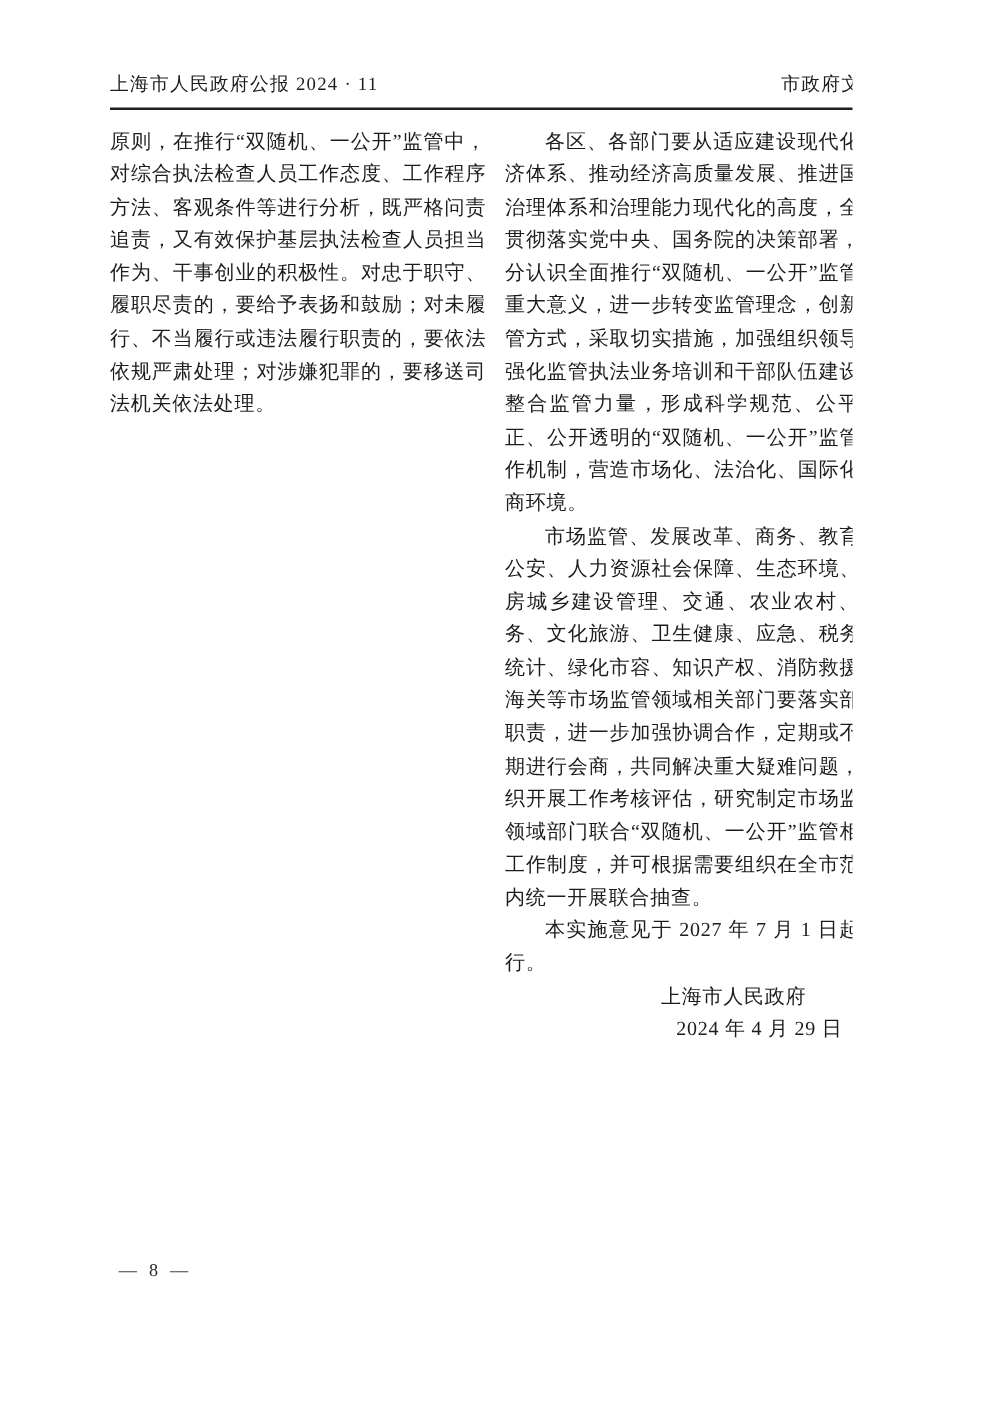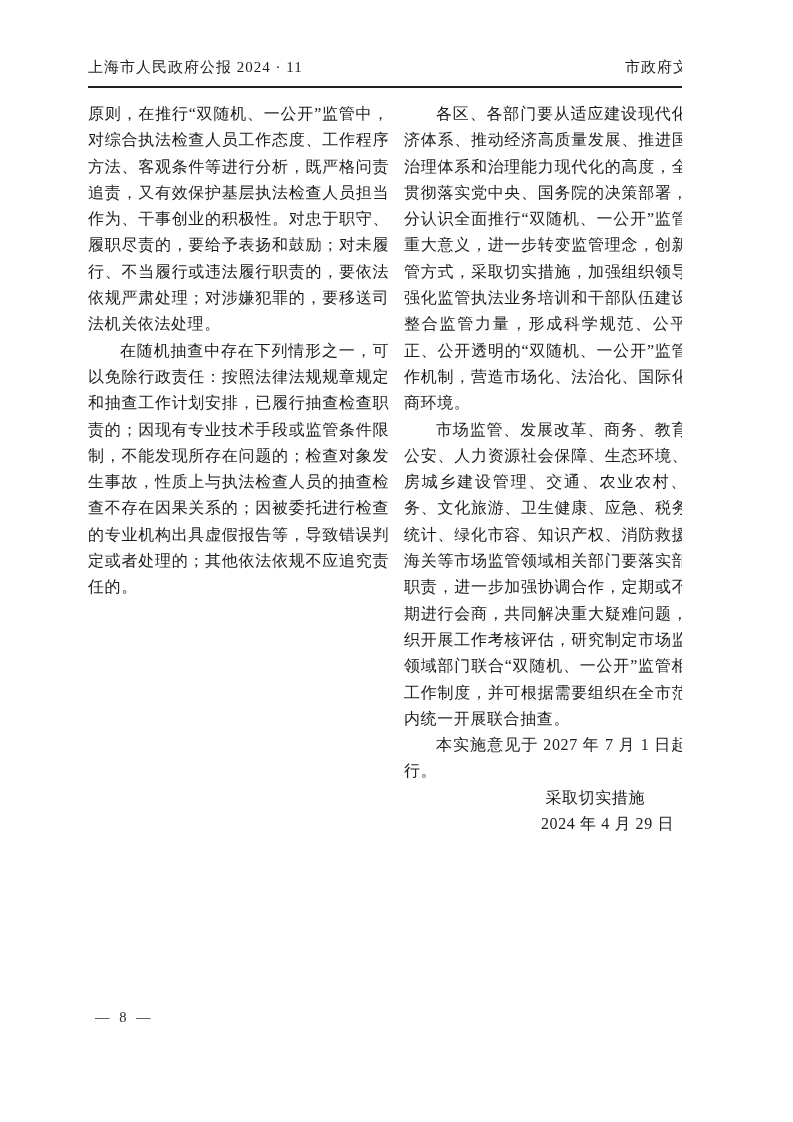--- a/index.html
+++ b/index.html
@@ -75,28 +75,27 @@
 
   <header class="page-header">
     <span>上海市人民政府公报 2024 · 11</span>
     <span>市政府文件</span>
   </header>
 
   <main class="body-columns">
 
     <section class="col">
       <p class="no-indent">原则，在推行“双随机、一公开”监管中，对综合执法检查人员工作态度、工作程序方法、客观条件等进行分析，既严格问责追责，又有效保护基层执法检查人员担当作为、干事创业的积极性。对忠于职守、履职尽责的，要给予表扬和鼓励；对未履行、不当履行或违法履行职责的，要依法依规严肃处理；对涉嫌犯罪的，要移送司法机关依法处理。</p>
-      <p>在随机抽查中存在下列情形之一，可以免除行政责任：按照法律法规规章规定和抽查工作计划安排，已履行抽查检查职责的；因现有专业技术手段或监管条件限制，不能发现所存在问题的；检查对象发生事故，性质上与执法检查人员的抽查检查不存在因果关系的；因被委托进行检查的专业机构出具虚假报告等，导致错误判定或者处理的；其他依法依规不应追究责任的。</p>
     </section>
 
     <section class="col">
       <p>各区、各部门要从适应建设现代化经济体系、推动经济高质量发展、推进国家治理体系和治理能力现代化的高度，全面贯彻落实党中央、国务院的决策部署，充分认识全面推行“双随机、一公开”监管的重大意义，进一步转变监管理念，创新监管方式，采取切实措施，加强组织领导，强化监管执法业务培训和干部队伍建设，整合监管力量，形成科学规范、公平公正、公开透明的“双随机、一公开”监管工作机制，营造市场化、法治化、国际化营商环境。</p>
       <p>市场监管、发展改革、商务、教育、公安、人力资源社会保障、生态环境、住房城乡建设管理、交通、农业农村、水务、文化旅游、卫生健康、应急、税务、统计、绿化市容、知识产权、消防救援、海关等市场监管领域相关部门要落实部门职责，进一步加强协调合作，定期或不定期进行会商，共同解决重大疑难问题，组织开展工作考核评估，研究制定市场监管领域部门联合“双随机、一公开”监管相关工作制度，并可根据需要组织在全市范围内统一开展联合抽查。</p>
       <p>本实施意见于 2027 年 7 月 1 日起施行。</p>
-      <p class="sig sig-issuer">采取切实措施</p>
+      <p class="sig sig-issuer">上海市人民政府</p>
       <p class="sig sig-date">2024 年 4 月 29 日</p>
     </section>
 
   </main>
 
   <footer>
     <span class="page-footer">— 8 —</span>
   </footer>
 
 </div>

